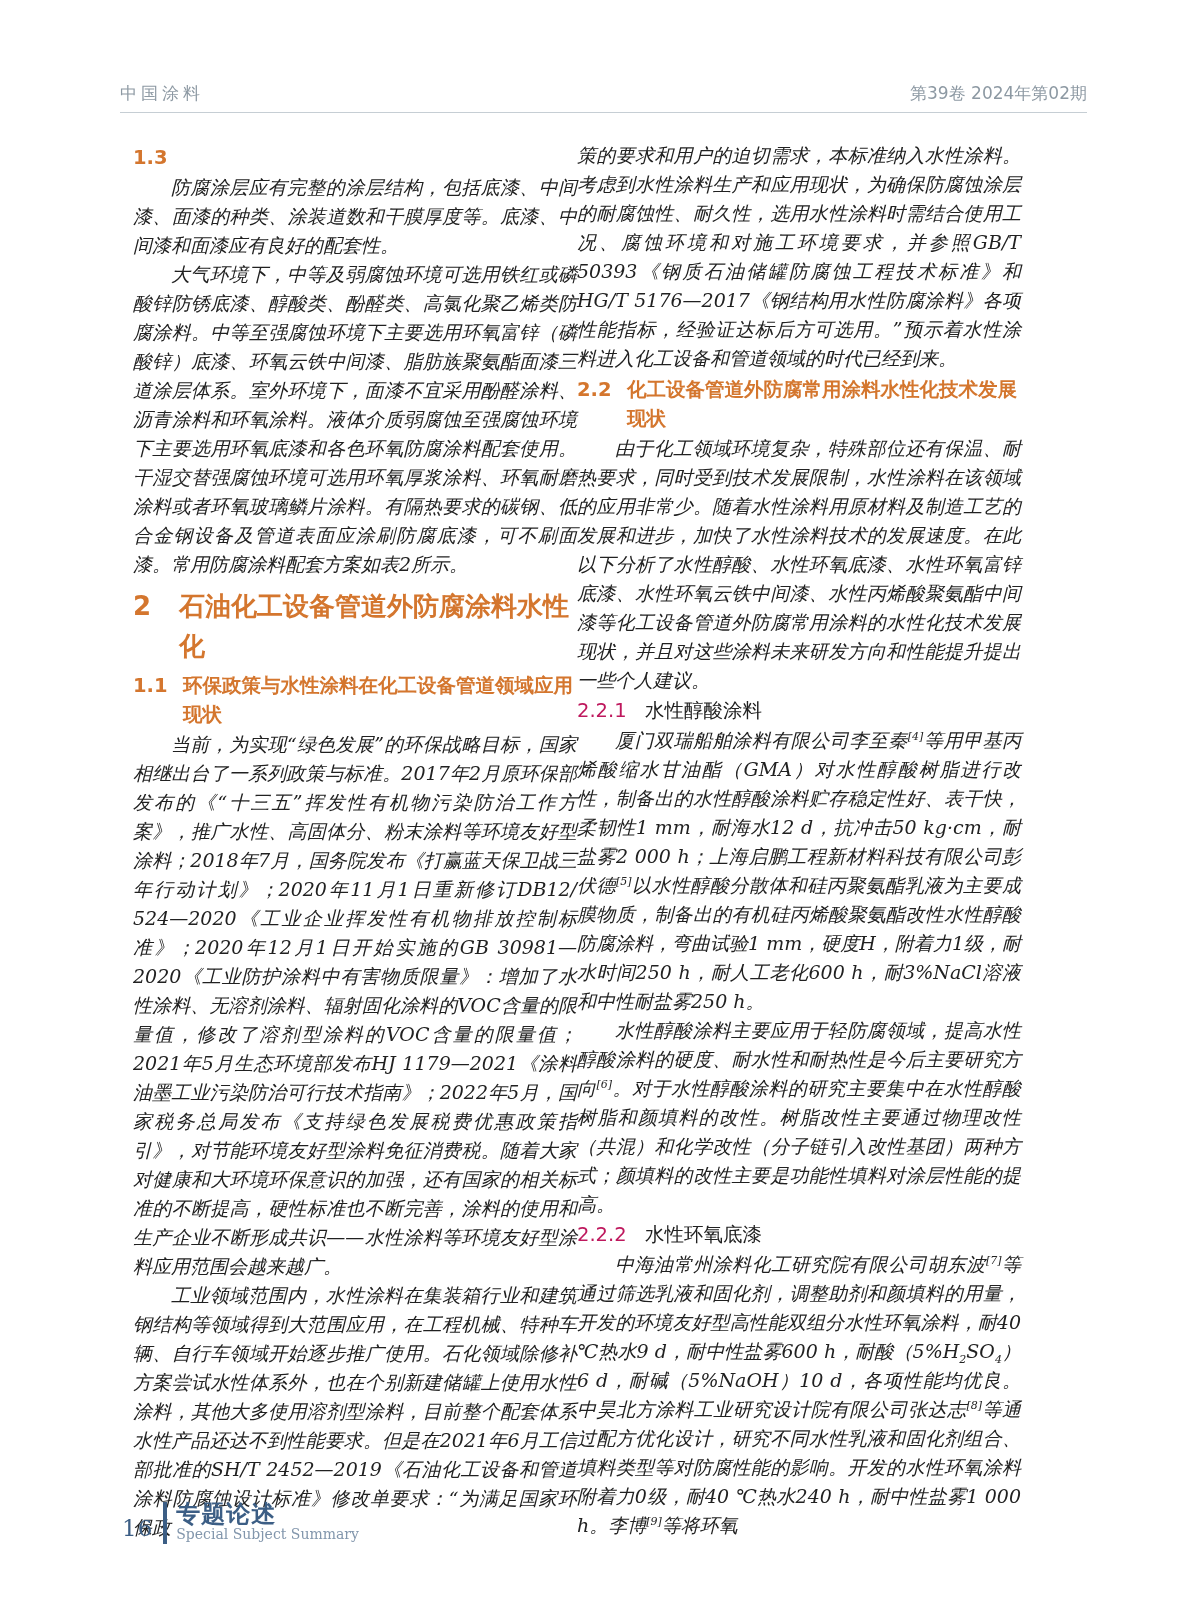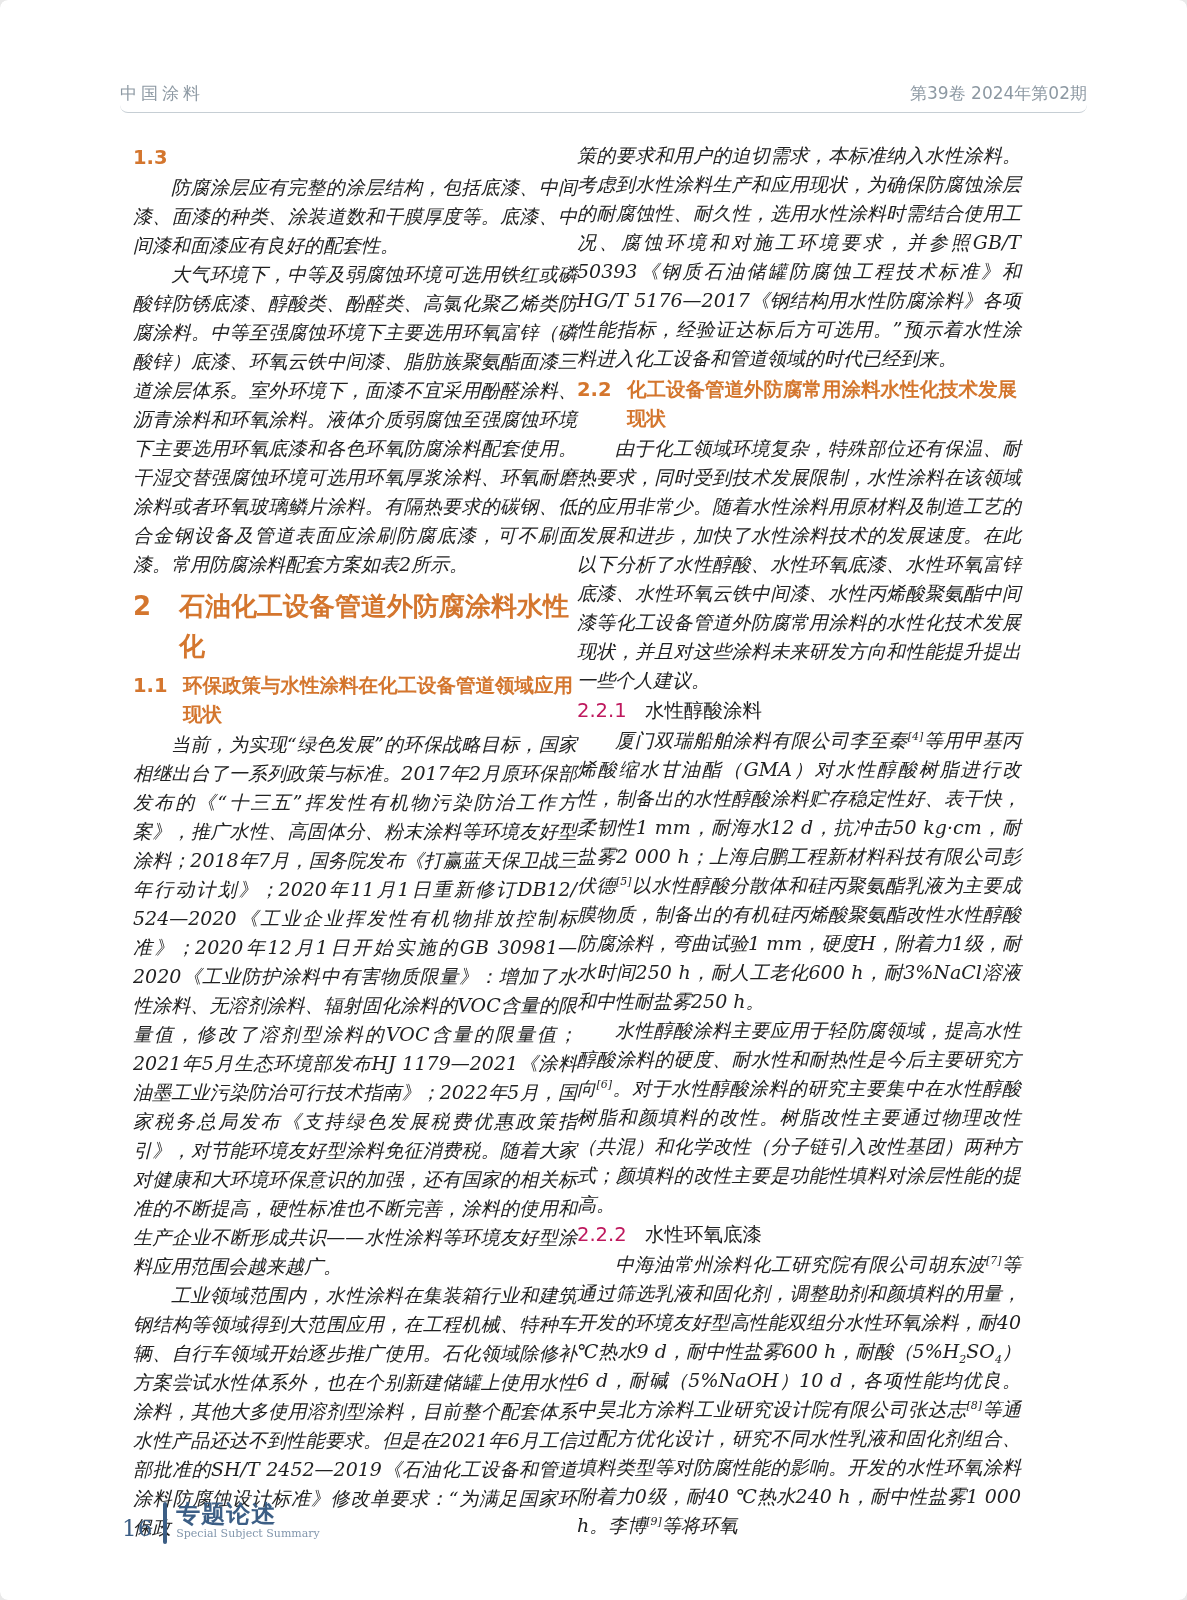--- a/index.html
+++ b/index.html
@@ -1,15 +1,15 @@
 <!DOCTYPE html>
 <html lang="zh"><head>
 <meta charset="utf-8">
 <style>
-  * { margin:0; padding:0; box-sizing:border-box;border-radius:8px; }
+  * { margin:0; padding:0; box-sizing:border-box; }
   html,body { background:#e9e9e9; }
   .page {
     position:relative;
     width:1187px; height:1600px;
     margin:0 auto;
     background:#ffffff;
     font-family:"DejaVu Serif","Liberation Serif",serif;
     color:#212121;
     overflow:hidden;
   }
@@ -86,21 +86,21 @@
     background:#3c5e85;
     margin-right:9px;
   }
   .footer-cn {
     font-family:"DejaVu Sans","Liberation Sans",sans-serif;
     font-weight:bold;
     font-size:24px; line-height:22px;
     letter-spacing:1px;
   }
   .footer-en {
-    font-size:11px; line-height:18px;
+    font-size:14px; line-height:18px;
     color:#8296ac;
   }
 </style>
 </head>
 <body>
 
 <div class="page">
 
   <div class="page-header">
     <span class="journal-name">中国涂料</span>

